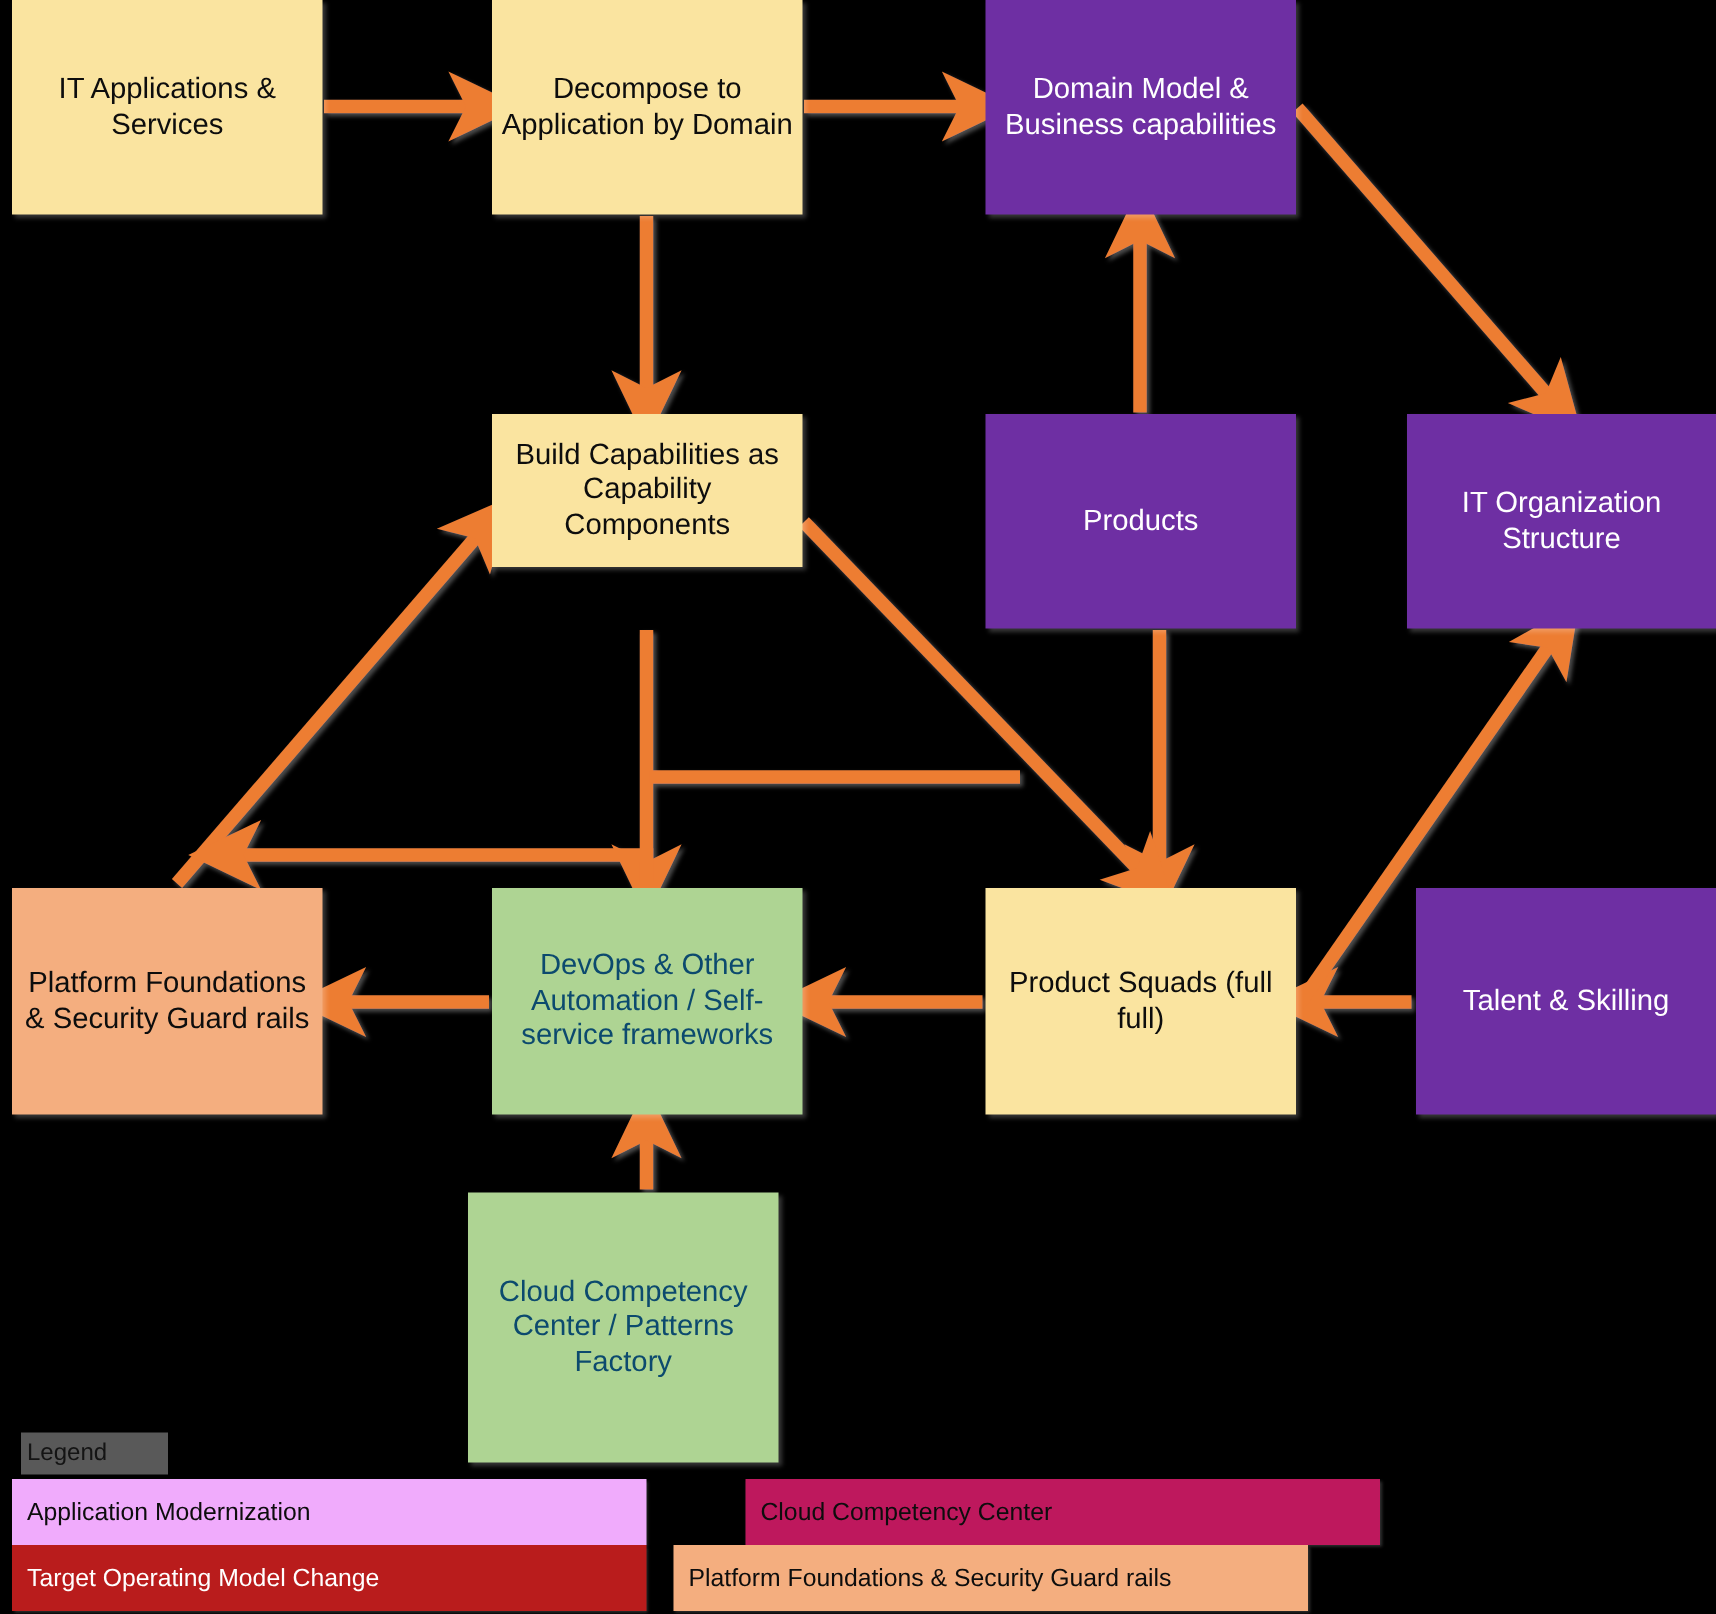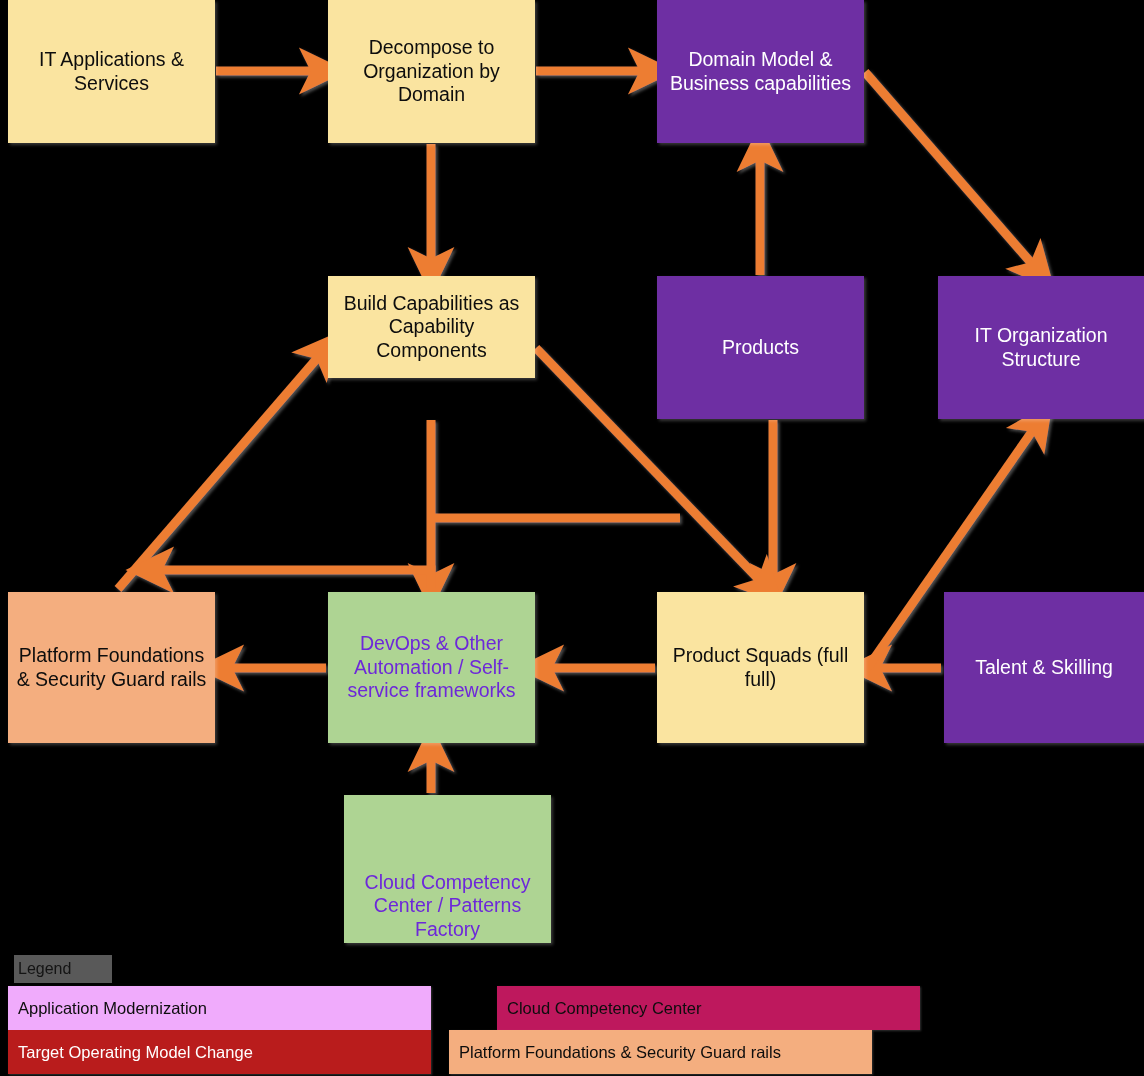--- a/index.html
+++ b/index.html
@@ -29,21 +29,21 @@
     text-align: center;
     line-height: 1.2;
     font-size: 19.5px;
     padding: 2px 6px;
     z-index: 3;
     box-shadow: 2px 2px 3px rgba(255,255,255,0.22);
   }
   .node span { display: block; width: 100%; }
   .n-yellow { background: #FAE4A0; color: #0d0d0d; }
   .n-purple { background: #6E2FA3; color: #FFFFFF; text-align: center; }
-  .n-green  { background: #AED493; color: #6d28d9; }
+  .n-green  { background: #AED493; color: #0c4a6e; }
   .n-peach  { background: #F4AE7F; color: #0d0d0d; }
 
   svg.edges {
     position: absolute;
     left: 0; top: 0;
     width: 1144px;
     height: 1076px;
     z-index: 2;
     pointer-events: none;
   }
@@ -137,21 +137,21 @@
 
       <path d="M 433 518 L 680 518"></path>
     </g>
   </svg>
 
   <div class="node n-yellow" style="left:8px;top:0px;width:207px;height:143px;">
     <span>IT Applications &amp; Services</span>
   </div>
 
   <div class="node n-yellow" style="left:328px;top:0px;width:207px;height:143px;">
-    <span>Decompose to Organization by Domain</span>
+    <span>Decompose to Application by Domain</span>
   </div>
 
   <div class="node n-purple" style="left:657px;top:0px;width:207px;height:143px;">
     <span>Domain Model &amp; Business capabilities</span>
   </div>
 
   <div class="node n-yellow" style="left:328px;top:276px;width:207px;height:102px;">
     <span>Build Capabilities as Capability Components</span>
   </div>
 
@@ -172,21 +172,21 @@
   </div>
 
   <div class="node n-yellow" style="left:657px;top:592px;width:207px;height:151px;">
     <span>Product Squads (full full)</span>
   </div>
 
   <div class="node n-purple" style="left:944px;top:592px;width:200px;height:151px;">
     <span>Talent &amp; Skilling</span>
   </div>
 
-  <div class="node n-green" style="left:344px;top:795px;width:207px;height:148px;align-items:flex-end;">
+  <div class="node n-green" style="left:312px;top:795px;width:207px;height:180px;">
     <span>Cloud Competency Center / Patterns Factory</span>
   </div>
 
   <div id="legend">
     <div id="legend-title">Legend</div>
 
     <div class="legend-cell lc-c0 lc-r0" style="background:#f0abfc;color:#0d0d0d;">
       <span>Application Modernization</span>
     </div>
 

